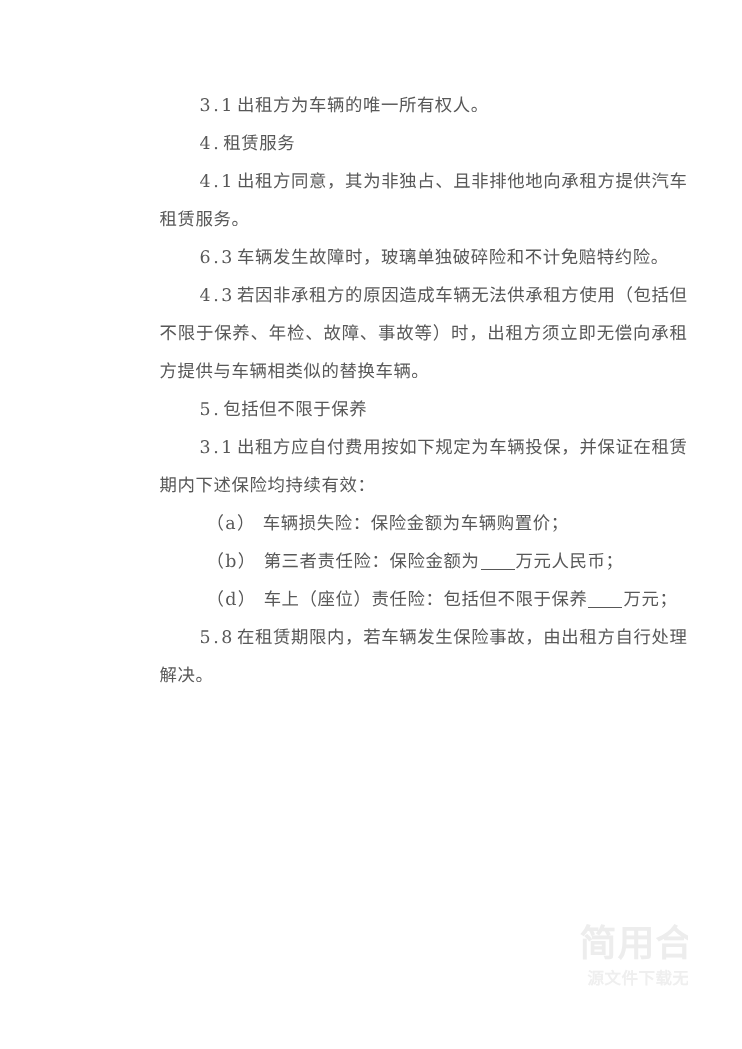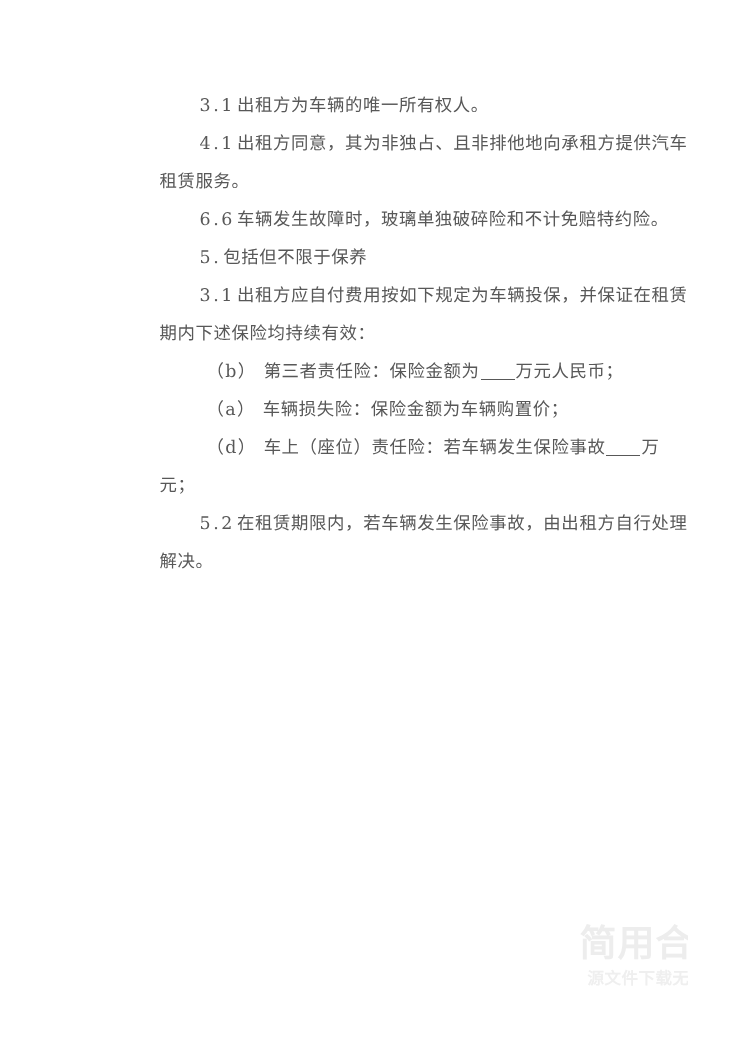--- a/index.html
+++ b/index.html
@@ -116,54 +116,60 @@
 
 <div id="page">
 
   <div id="doc-body">
 
     <p class="para indent single">
       <span class="num">3.1</span><span>出租方为车辆的唯一所有权人。</span>
     </p>
 
 
+    <p class="para indent single">
+      <span class="num">4.</span><span>租赁服务</span>
+    </p>
 
     <p class="para indent">
       <span class="num">4.1</span><span>出租方同意，其为非独占、且非排他地向承租方提供汽车租赁服务。</span>
     </p>
 
     <p class="para indent single">
-      <span class="num">6.6</span><span>车辆发生故障时，玻璃单独破碎险和不计免赔特约险。</span>
+      <span class="num">6.3</span><span>车辆发生故障时，玻璃单独破碎险和不计免赔特约险。</span>
     </p>
 
+    <p class="para indent">
+      <span class="num">4.3</span><span>若因非承租方的原因造成车辆无法供承租方使用（包括但不限于保养、年检、故障、事故等）时，出租方须立即无偿向承租方提供与车辆相类似的替换车辆。</span>
+    </p>
 
     <p class="para indent single">
       <span class="num">5.</span><span>包括但不限于保养</span>
     </p>
 
     <p class="para indent">
       <span class="num">3.1</span><span>出租方应自付费用按如下规定为车辆投保，并保证在租赁期内下述保险均持续有效：</span>
     </p>
 
     <p class="para sub single">
-      <span class="lett">（b）</span><span>第三者责任险：保险金额为</span><span class="blank"></span><span>万元人民币；</span>
+      <span class="lett">（a）</span><span>车辆损失险：保险金额为车辆购置价；</span>
     </p>
 
     <p class="para sub single">
-      <span class="lett">（a）</span><span>车辆损失险：保险金额为车辆购置价；</span>
+      <span class="lett">（b）</span><span>第三者责任险：保险金额为</span><span class="blank"></span><span>万元人民币；</span>
     </p>
 
 
     <p class="para sub single">
-      <span class="lett">（d）</span><span>车上（座位）责任险：若车辆发生保险事故</span><span class="blank"></span><span>万元；</span>
+      <span class="lett">（d）</span><span>车上（座位）责任险：包括但不限于保养</span><span class="blank"></span><span>万元；</span>
     </p>
 
 
     <p class="para indent">
-      <span class="num">5.2</span><span>在租赁期限内，若车辆发生保险事故，由出租方自行处理解决。</span>
+      <span class="num">5.8</span><span>在租赁期限内，若车辆发生保险事故，由出租方自行处理解决。</span>
     </p>
 
 
   </div>
 
   <div id="watermark">
     <div class="wm-main">简用合同</div>
     <div class="wm-sub">源文件下载无水印</div>
   </div>
 

